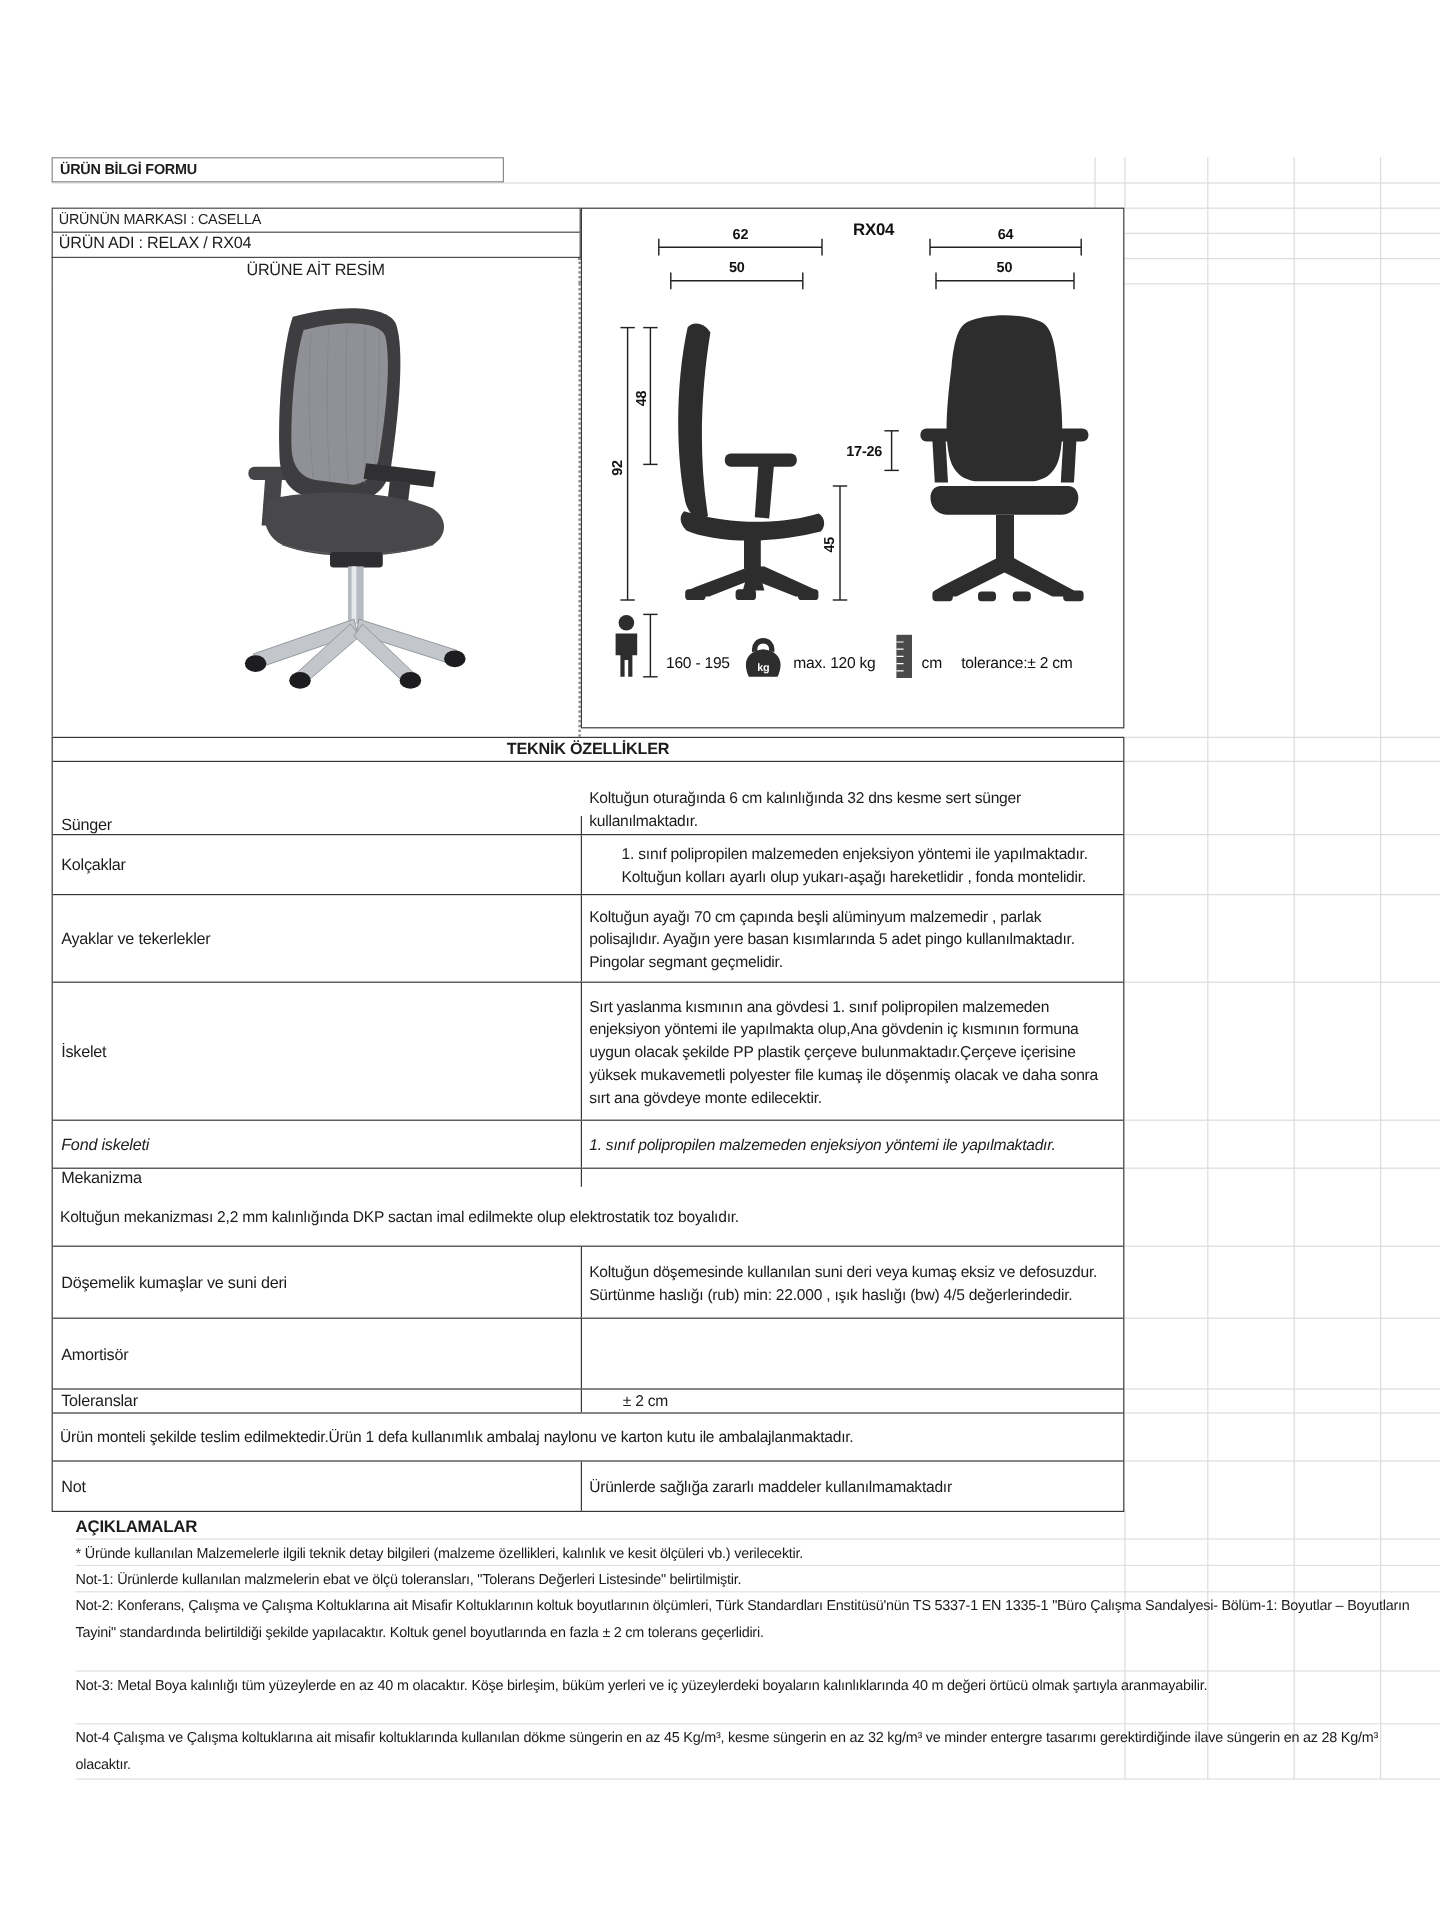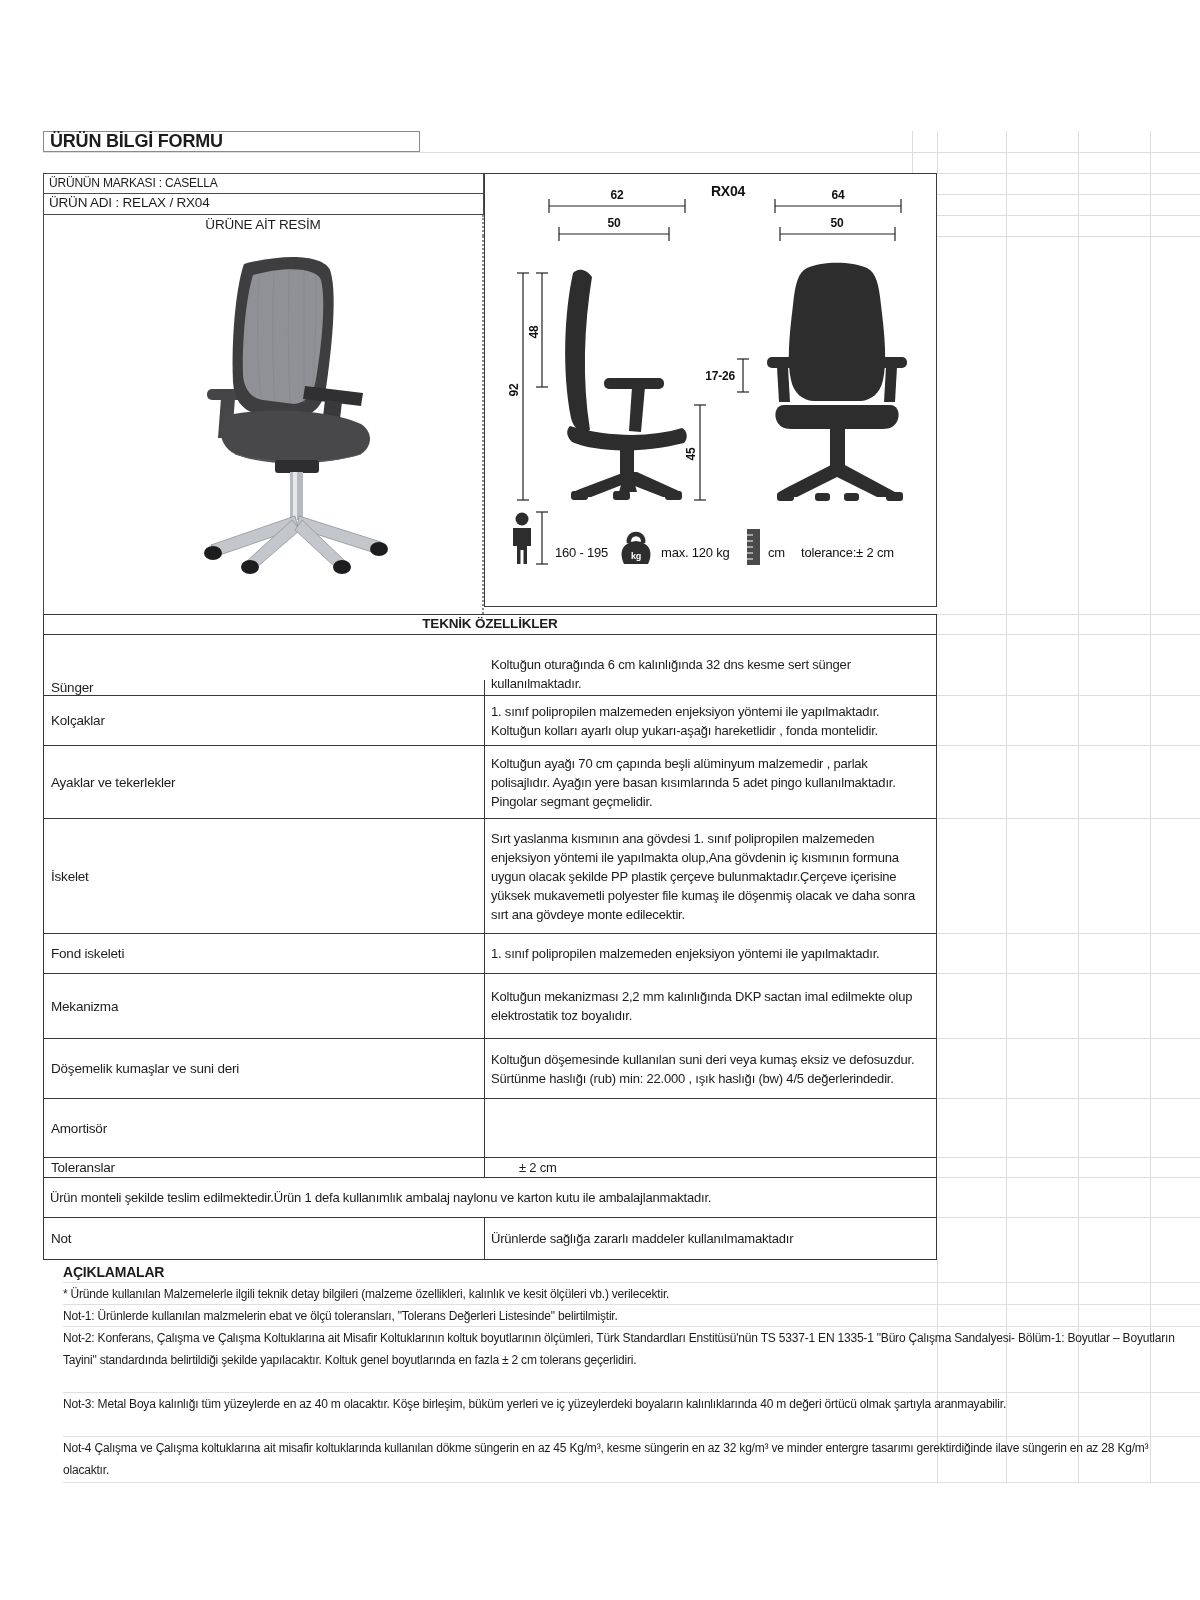--- a/index.html
+++ b/index.html
@@ -9,21 +9,21 @@
     font-family: "Liberation Sans", sans-serif; color: #1c1c1c; overflow: hidden;
     letter-spacing: -0.2px;
   }
   .abs { position: absolute; }
   .gl  { position: absolute; background: #dcdcdc; }
   .glv { width: 1px; }
   .glh { height: 1px; }
 
   
   .cell-title { left:43px; top:131px; width:377px; height:21px; border:1px solid #8a8a8a;
-    font-weight:bold; font-size:18px; line-height:19px; padding-left:6px; }
+    font-weight:bold; font-size:12px; line-height:19px; padding-left:6px; }
   .cell-brand { left:43px; top:173px; width:441px; height:21px; border:1.4px solid #4a4a4a;
     font-size:12px; line-height:18px; padding-left:5px; }
   .cell-name  { left:43px; top:194px; width:441px; height:21px; border:1.4px solid #4a4a4a;
     border-top:none; font-size:13.5px; line-height:18px; padding-left:5px; }
   .cell-caption { left:43px; top:215px; width:441px; height:21px;
     border-left:1.4px solid #4a4a4a; border-right:2px dotted #8b8b8b;
     font-size:13.5px; line-height:20px; text-align:center; }
   .photo-area { left:43px; top:236px; width:441px; height:378px;
     border-left:1.4px solid #4a4a4a; border-right:2px dotted #8b8b8b; }
 
@@ -201,37 +201,37 @@
       <text x="316" y="383" class="dtxt">tolerance:± 2 cm</text>
     </svg>
   </div>
 
   <div class="abs spec-table">
     <div class="spec-header">TEKNİK ÖZELLİKLER</div>
     <div class="spec-row" style="height:61px;align-items:flex-end;">
       <div class="spec-label">Sünger</div>
       <div class="spec-value">Koltuğun oturağında 6 cm  kalınlığında 32 dns kesme sert sünger kullanılmaktadır.</div>
     </div>
-    <div class="spec-row" style="height:50px;">
+    <div class="spec-row" style="height:50px;gap:27px;">
       <div class="spec-label">Kolçaklar</div>
       <div class="spec-value">1. sınıf polipropilen malzemeden enjeksiyon yöntemi ile yapılmaktadır. Koltuğun kolları ayarlı olup yukarı-aşağı hareketlidir , fonda montelidir.</div>
     </div>
     <div class="spec-row" style="height:73px;">
       <div class="spec-label">Ayaklar ve tekerlekler</div>
       <div class="spec-value">Koltuğun ayağı  70 cm çapında beşli alüminyum malzemedir , parlak polisajlıdır. Ayağın yere basan kısımlarında  5 adet pingo kullanılmaktadır. Pingolar segmant geçmelidir.</div>
     </div>
     <div class="spec-row" style="height:115px;">
       <div class="spec-label">İskelet</div>
       <div class="spec-value">Sırt yaslanma kısmının ana gövdesi  1. sınıf polipropilen malzemeden enjeksiyon yöntemi ile yapılmakta olup,Ana gövdenin iç kısmının formuna uygun olacak şekilde PP plastik çerçeve bulunmaktadır.Çerçeve içerisine yüksek mukavemetli polyester file kumaş ile döşenmiş olacak ve daha sonra sırt ana gövdeye monte edilecektir.</div>
     </div>
-    <div class="spec-row" style="height:40px;">
+    <div class="spec-row" style="height:40px;font-style:italic;">
       <div class="spec-label">Fond iskeleti</div>
       <div class="spec-value">1. sınıf polipropilen malzemeden enjeksiyon yöntemi ile yapılmaktadır.</div>
     </div>
-    <div class="spec-row" style="height:65px;">
+    <div class="spec-row" style="height:65px;flex-direction:column;">
       <div class="spec-label">Mekanizma</div>
       <div class="spec-value">Koltuğun mekanizması 2,2 mm kalınlığında DKP sactan imal edilmekte olup elektrostatik toz boyalıdır.</div>
     </div>
     <div class="spec-row" style="height:60px;">
       <div class="spec-label">Döşemelik kumaşlar ve suni deri</div>
       <div class="spec-value">Koltuğun döşemesinde kullanılan suni deri veya kumaş eksiz ve defosuzdur. Sürtünme haslığı (rub) min: 22.000 , ışık haslığı (bw) 4/5 değerlerindedir.</div>
     </div>
     <div class="spec-row" style="height:59px;">
       <div class="spec-label">Amortisör</div>
     </div>

